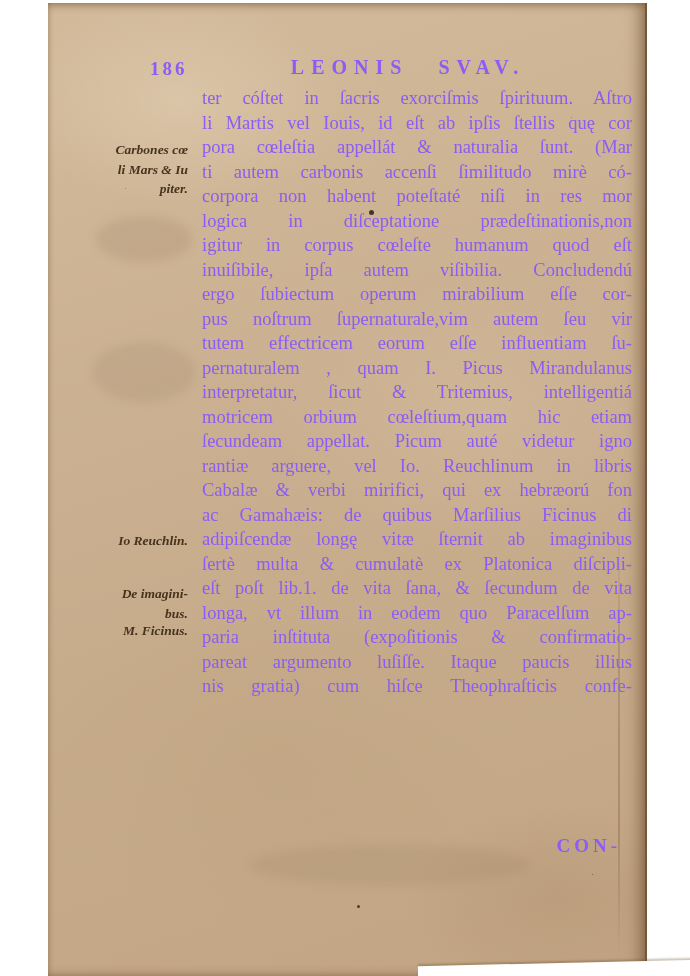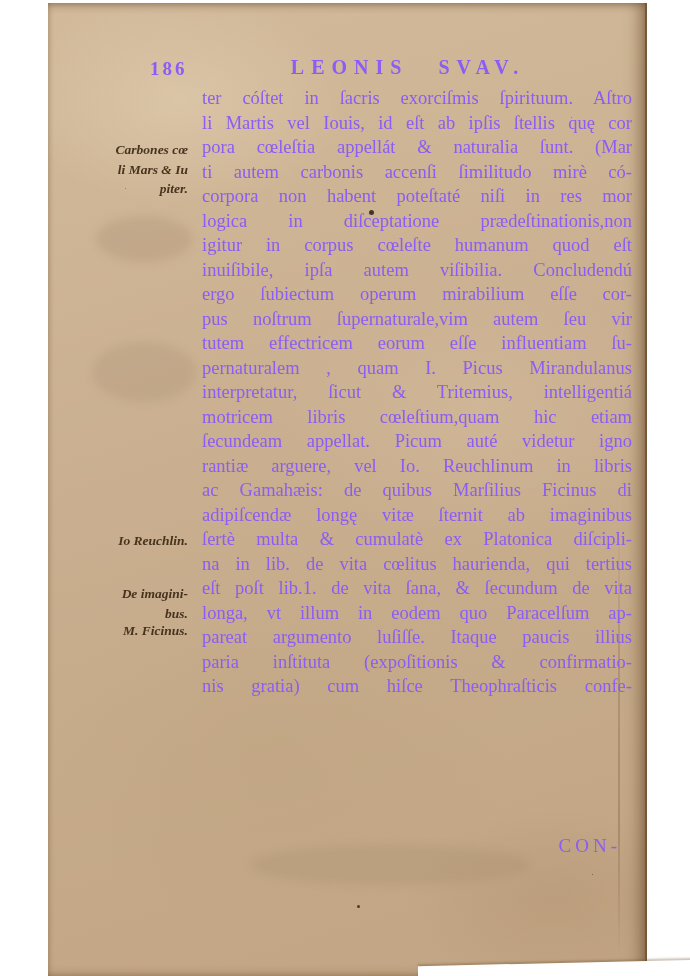--- a/index.html
+++ b/index.html
@@ -61,21 +61,21 @@
     text-align:justify;text-align-last:justify;-moz-text-align-last:justify;
     height:24.5px;overflow:visible;
   }
   .margin-note{
     left:86px;width:102px;text-align:right;font-style:italic;
     font-size:13.5px;font-weight:600;line-height:19.5px;color:#47341f;
   }
   .note1{top:130px;margin-top:10px;} .note2{top:531px;font-family:Liberation Serif, serif;} .note3{top:584px;} .note4{top:621px;}
   .catchword{
     left:193px;top:835px;width:428px;text-align:right;
-    font-size:19px;font-weight:400;letter-spacing:4px;
+    font-size:19px;font-weight:700;letter-spacing:4px;
   }
 </style>
 </head>
 <body>
 
 <div class="stage">
 
   <div class="paper"></div>
   <div class="crease"></div>
   <div class="smudge a"></div>
@@ -130,43 +130,43 @@
       <div class="text-line">ergo ſubiectum operum mirabilium eſſe cor-</div>
 
       <div class="text-line">pus noſtrum ſupernaturale,vim autem ſeu vir</div>
 
       <div class="text-line">tutem effectricem eorum eſſe influentiam ſu-</div>
 
       <div class="text-line">pernaturalem , quam I. Picus Mirandulanus</div>
 
       <div class="text-line">interpretatur, ſicut &amp; Tritemius, intelligentiá</div>
 
-      <div class="text-line">motricem libris cœleſtium,quam hic etiam</div>
+      <div class="text-line">motricem orbium cœleſtium,quam hic etiam</div>
 
       <div class="text-line">ſecundeam appellat. Picum auté videtur igno</div>
 
       <div class="text-line">rantiæ arguere, vel Io. Reuchlinum in libris</div>
 
+      <div class="text-line">Cabalæ &amp; verbi mirifici, qui ex hebræorú fon</div>
 
 
       <div class="text-line">ac Gamahæis: de quibus Marſilius Ficinus di</div>
 
       <div class="text-line">adipiſcendæ longę vitæ ſternit ab imaginibus</div>
 
       <div class="text-line">ſertè multa &amp; cumulatè ex Platonica diſcipli-</div>
 
-      <div class="text-line">na in lib. de vita cœlitus haurienda, qui tertius</div>
 
       <div class="text-line">eſt poſt lib.1. de vita ſana, &amp; ſecundum de vita</div>
 
       <div class="text-line">longa, vt illum in eodem quo Paracelſum ap-</div>
 
+      <div class="text-line">paria inſtituta (expoſitionis &amp; confirmatio-</div>
+
       <div class="text-line">pareat argumento luſiſſe. Itaque paucis illius</div>
-
-      <div class="text-line">paria inſtituta (expoſitionis &amp; confirmatio-</div>
 
       <div class="text-line">nis gratia) cum hiſce Theophraſticis confe-</div>
 
     </div>
 
   <div class="txt catchword">CON-</div>
 
   <div class="bottom-cut"></div>
 </div>
 

